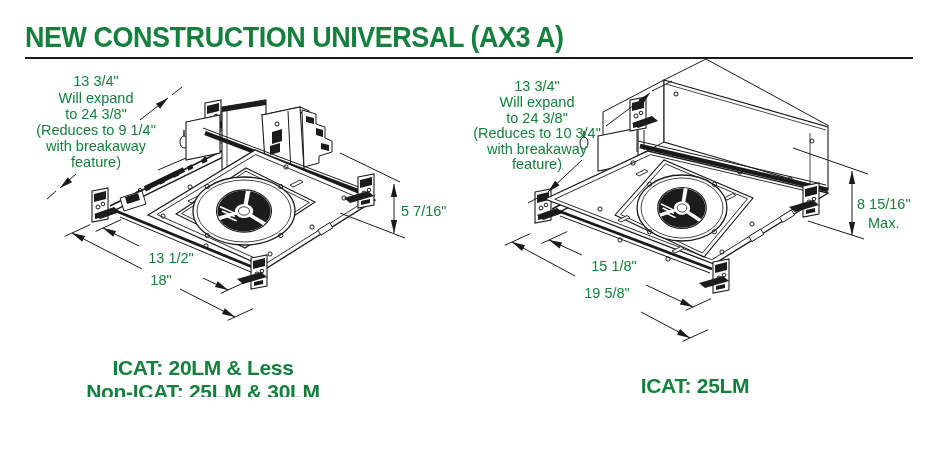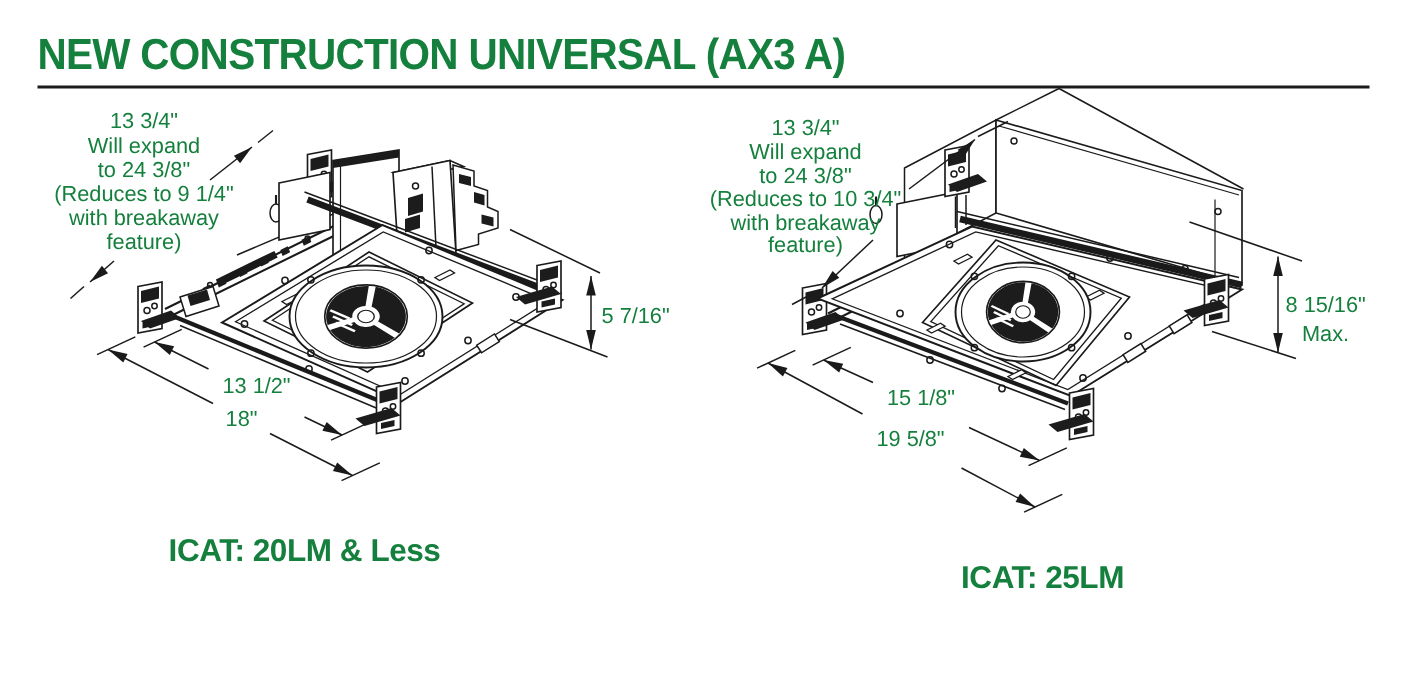--- a/index.html
+++ b/index.html
@@ -261,14 +261,15 @@
   <div class="lbl" style="left:401px;top:203px;">5 7/16"</div>
   <div class="lbl ctr" style="left:131px;top:250px;width:80px;">13 1/2"</div>
   <div class="lbl ctr" style="left:131px;top:272px;width:60px;">18"</div>
 
   <div class="lbl" style="left:857px;top:196px;">8 15/16"</div>
   <div class="lbl" style="left:868px;top:215px;text-align:center;">Max.</div>
   <div class="lbl ctr" style="left:574px;top:258px;width:80px;">15 1/8"</div>
   <div class="lbl ctr" style="left:567px;top:285px;width:80px;">19 5/8"</div>
 
   <div class="cap" style="left:43px;top:356px;width:320px;">ICAT: 20LM &amp; Less</div>
+  <div class="cap" style="left:43px;top:380px;width:320px;">Non-ICAT: 25LM &amp; 30LM</div>
   <div class="cap" style="left:535px;top:374px;width:320px;">ICAT: 25LM</div>
 </div>
 
 </body></html>

